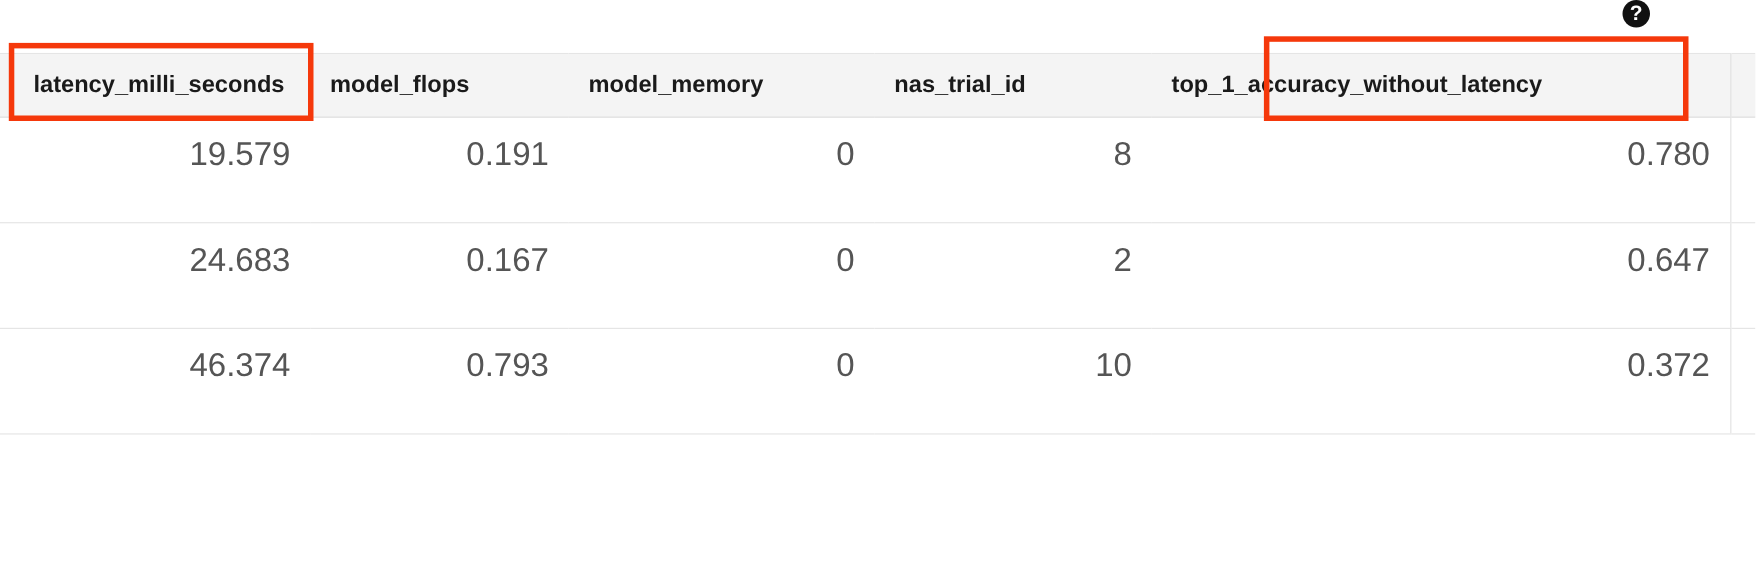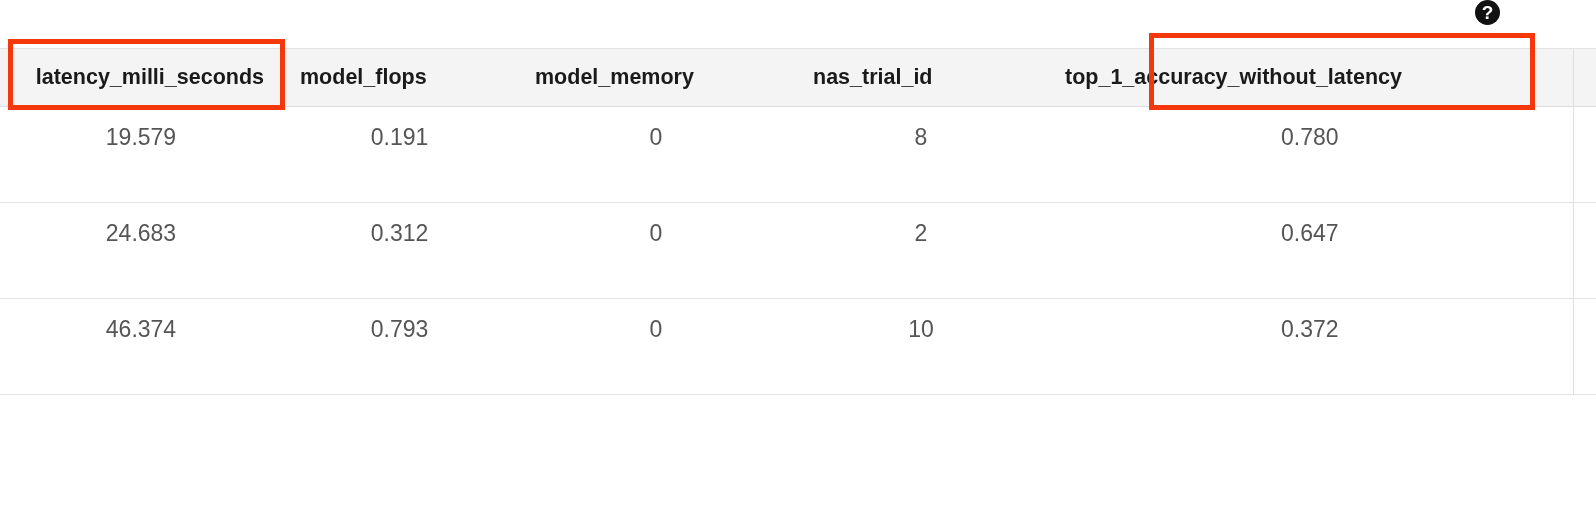--- a/index.html
+++ b/index.html
@@ -83,41 +83,41 @@
     padding: 0 18px;
     text-align: left;
     vertical-align: middle;
     border-top: 1px solid #e3e3e3;
     border-bottom: 1px solid #dcdcdc;
     white-space: nowrap;
     font-family: "Liberation Sans", sans-serif;
   }
 
   .header-row th.col-first {
-    text-align: right;
+    text-align: center;
     padding-left: 25px;
   }
 
   .header-row th.col-tail {
     border-left: 1px solid #e0e0e0;
     padding: 0;
   }
 
   .body-row {
     height: 96px;
     background: #ffffff;
   }
 
   .body-row td {
     background: #ffffff;
     color: #555555;
-    font-size: 23px;
+    font-size: 30px;
     font-weight: normal;
     padding: 0 18px;
-    text-align: center;
+    text-align: right;
     vertical-align: top;
     padding-top: 17px;
     border-bottom: 1px solid #e3e3e3;
     white-space: nowrap;
     font-family: "Liberation Sans", sans-serif;
   }
 
   .body-row td.col-tail {
     border-left: 1px solid #e0e0e0;
     padding: 0;
@@ -187,21 +187,21 @@
         <tr class="body-row">
           <td>19.579</td>
           <td>0.191</td>
           <td>0</td>
           <td>8</td>
           <td>0.780</td>
           <td class="col-tail"></td>
         </tr>
         <tr class="body-row">
           <td>24.683</td>
-          <td>0.312</td>
+          <td>0.167</td>
           <td>0</td>
           <td>2</td>
           <td>0.647</td>
           <td class="col-tail"></td>
         </tr>
         <tr class="body-row">
           <td>46.374</td>
           <td>0.793</td>
           <td>0</td>
           <td>10</td>

